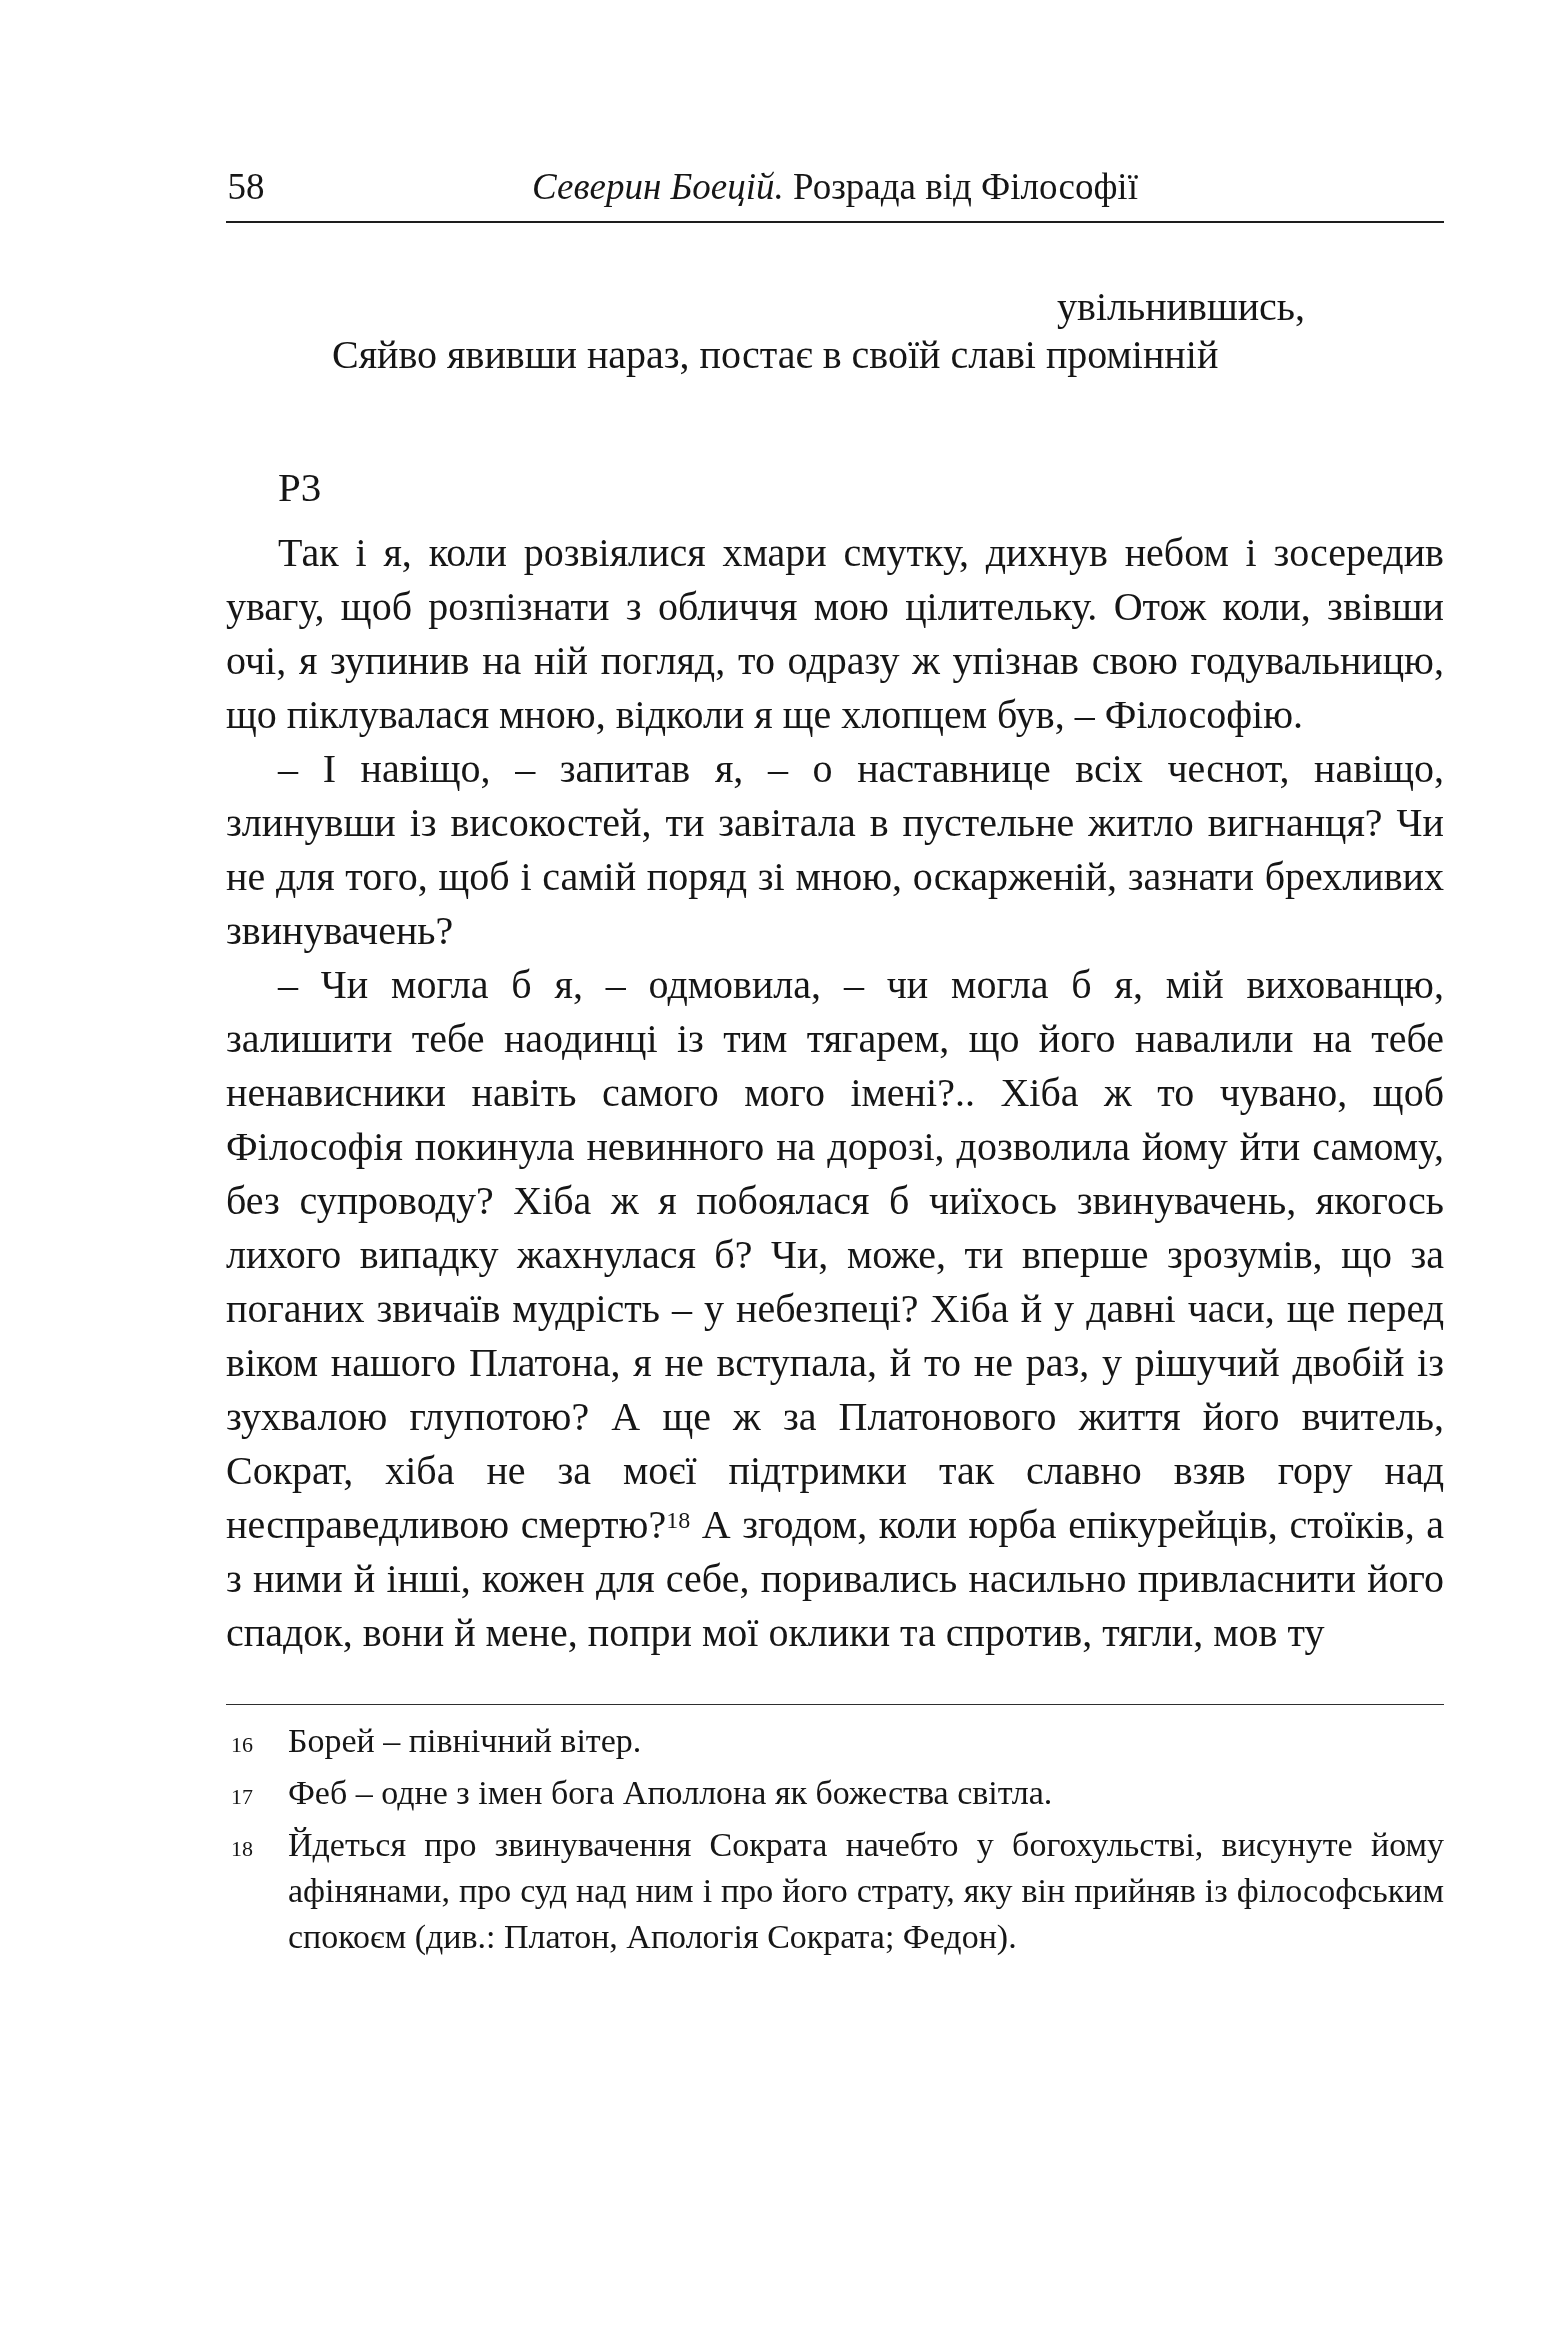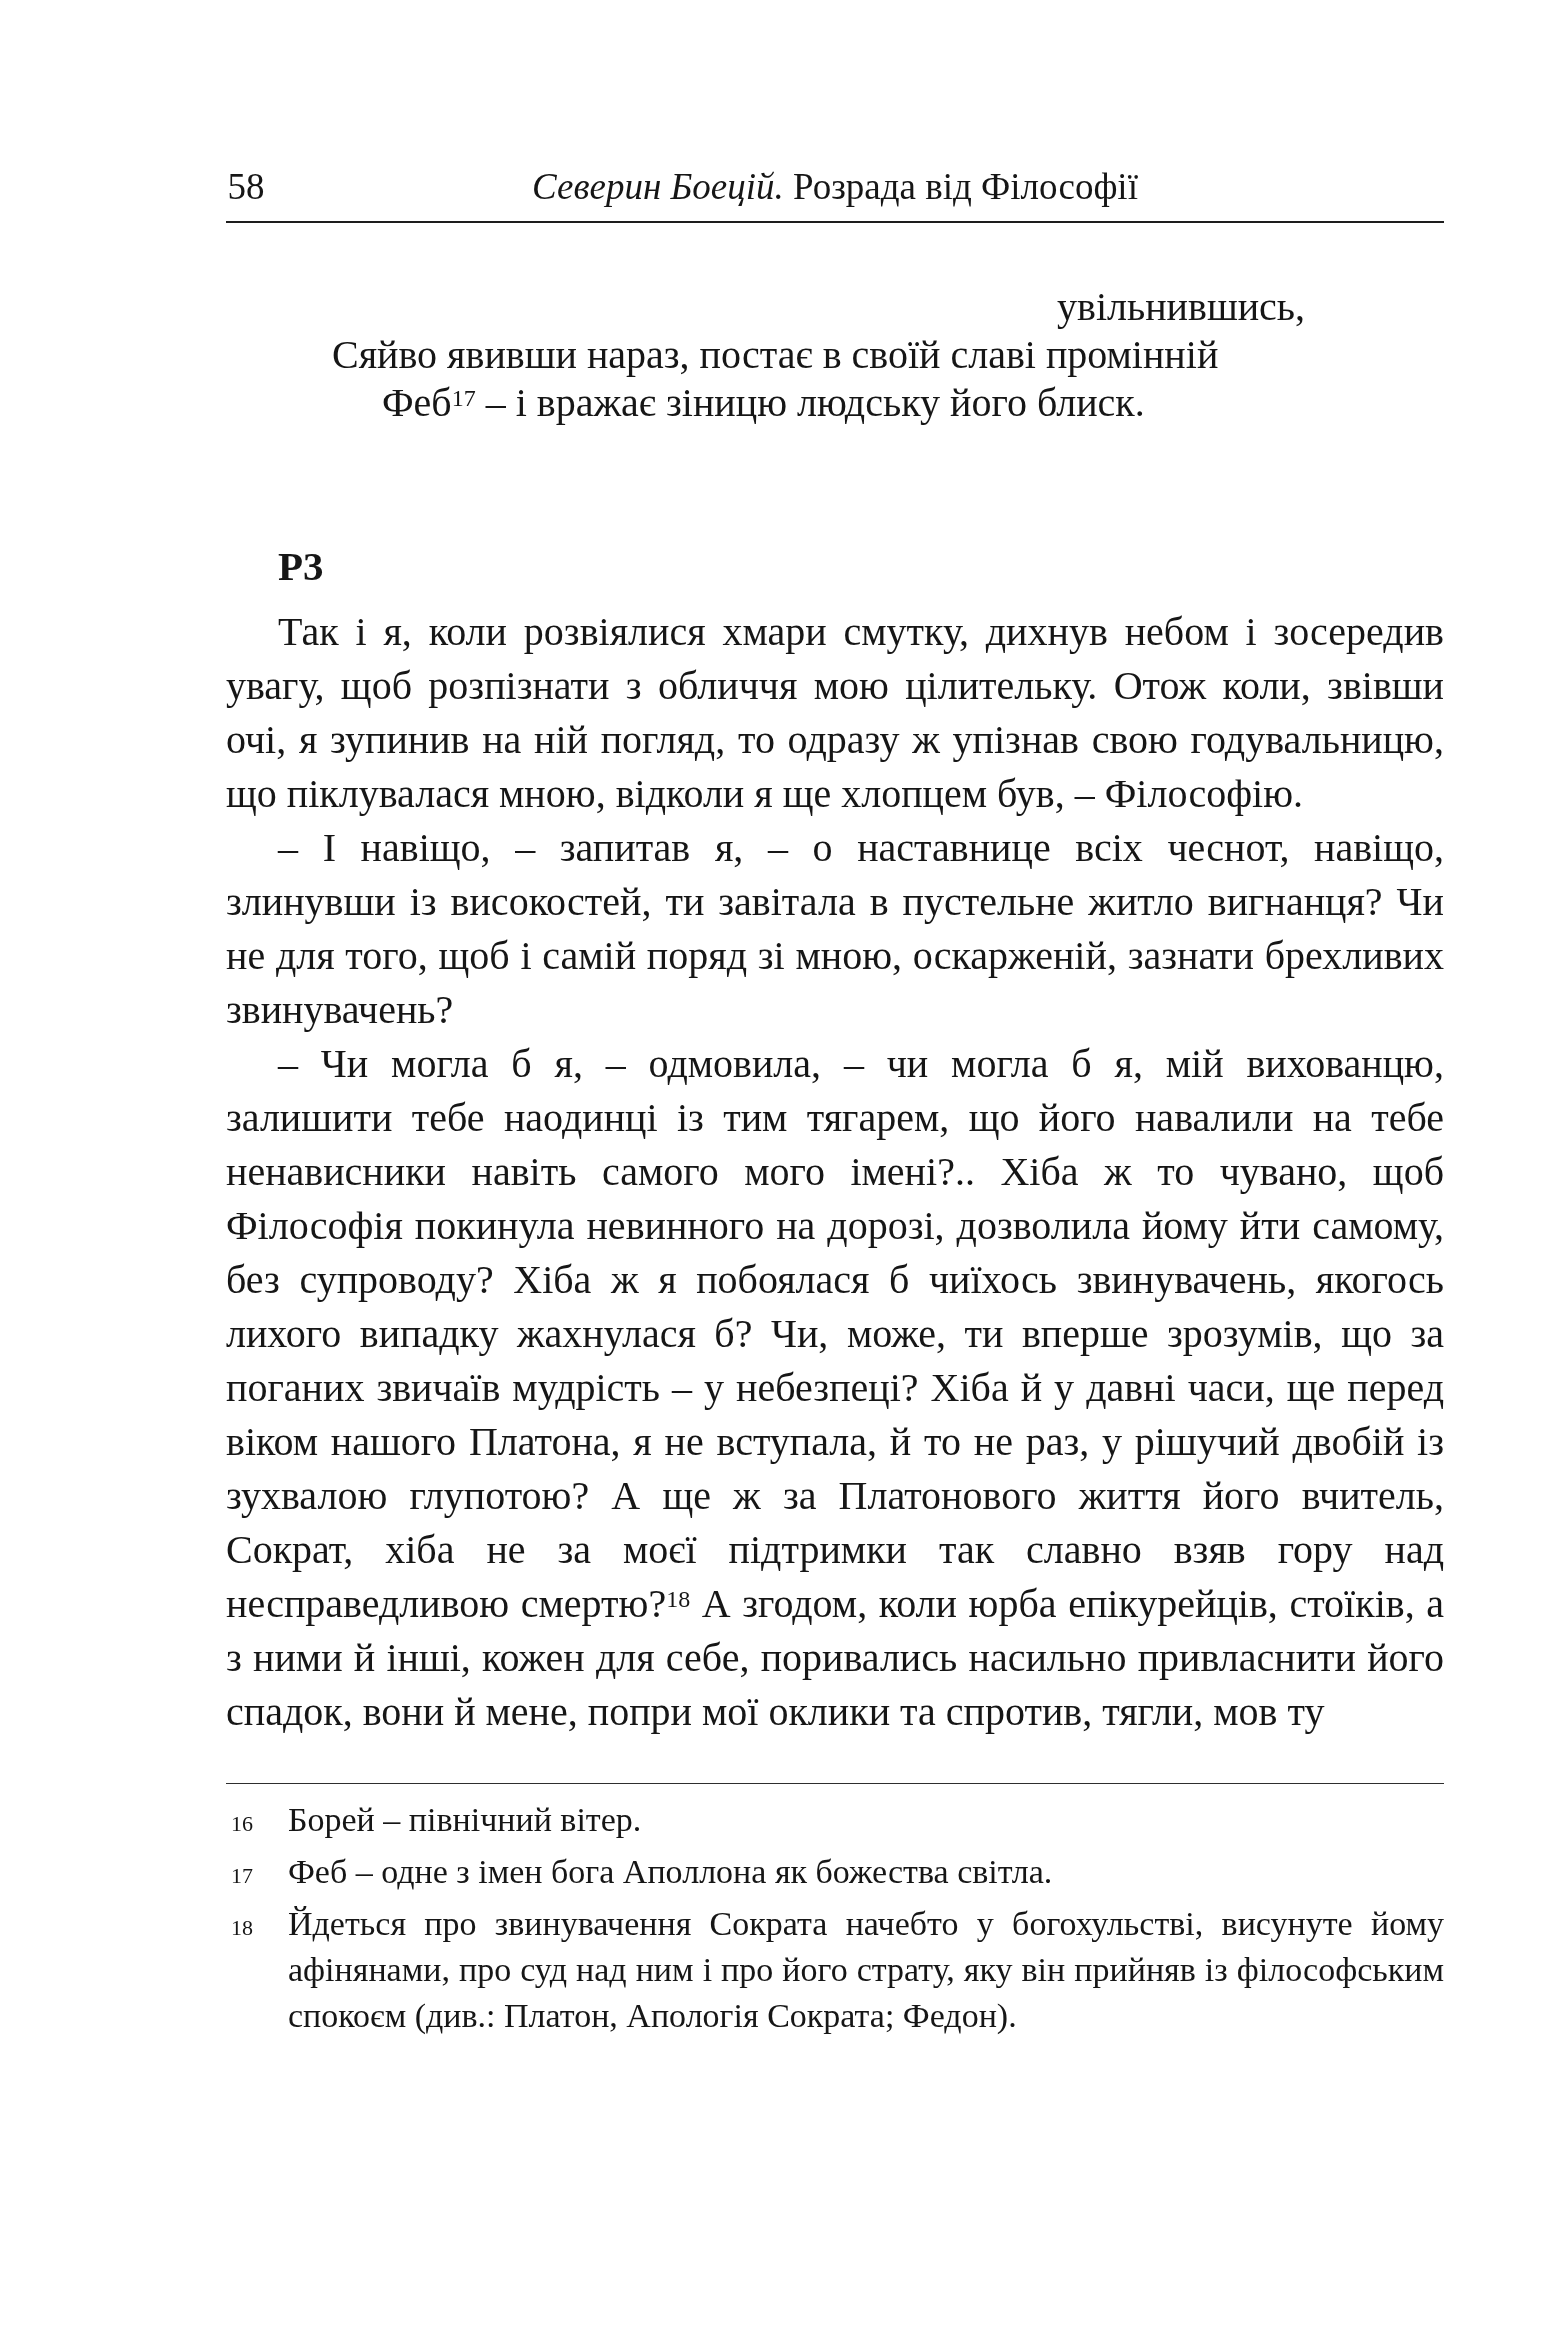--- a/index.html
+++ b/index.html
@@ -56,24 +56,24 @@
   sup.ref {
     font-size: 60%;
     line-height: 0;
     vertical-align: baseline;
     position: relative;
     top: -0.45em;
   }
 
   
   .section-heading {
-    margin: 112px 0 0 0;
+    margin: 81px 0 0 0;
     font-size: 41px;
     line-height: 54px;
-    font-weight: bold;
+    font-weight: normal;
     text-indent: 52px;
   }
 
   
   .prose { margin-top: 12px; }
   .prose p {
     margin: 0;
     font-size: 40px;
     line-height: 54px;
     text-align: justify;
@@ -113,21 +113,20 @@
         <span class="author">Северин Боецій.</span>
         <span>Розрада від Філософії</span>
       </div>
     </div>
 
     <hr class="head-rule">
 
     <div class="verse">
       <div class="vl runover">увільнившись,</div>
       <div class="vl indent-a">Сяйво явивши нараз, постає в своїй славі промінній</div>
-      <div class="vl indent-b"><span>Феб</span><sup class="ref">17</sup><span> – і вражає зіницю людську його блиск.</span></div>
     </div>
 
     <h2 class="section-heading">Р3</h2>
 
     <div class="prose">
       <p>Так і я, коли розвіялися хмари смутку, дихнув небом і зосередив увагу, щоб розпізнати з обличчя мою цілительку. Отож коли, звівши очі, я зупинив на ній погляд, то одразу ж упізнав свою годувальницю, що піклувалася мною, відколи я ще хлопцем був, – Філософію.</p>
       <p>– І навіщо, – запитав я, – о наставнице всіх чеснот, навіщо, злинувши із високостей, ти завітала в пустельне житло вигнанця? Чи не для того, щоб і самій поряд зі мною, оскарженій, зазнати брехливих звинувачень?</p>
       <p><span>– Чи могла б я, – одмовила, – чи могла б я, мій вихованцю, залишити тебе наодинці із тим тягарем, що його навалили на тебе ненависники навіть самого мого імені?.. Хіба ж то чувано, щоб Філософія покинула невинного на дорозі, дозволила йому йти самому, без супроводу? Хіба ж я побоялася б чиїхось звинувачень, якогось лихого випадку жахнулася б? Чи, може, ти вперше зрозумів, що за поганих звичаїв мудрість – у небезпеці? Хіба й у давні часи, ще перед віком нашого Платона, я не вступала, й то не раз, у рішучий двобій із зухвалою глупотою? А ще ж за Платонового життя його вчитель, Сократ, хіба не за моєї підтримки так славно взяв гору над несправедливою смертю?</span><sup class="ref">18</sup><span> А згодом, коли юрба епікурейців, стоїків, а з ними й інші, кожен для себе, поривались насильно привласнити його спадок, вони й мене, попри мої оклики та спротив, тягли, мов ту</span></p>
     </div>
 

